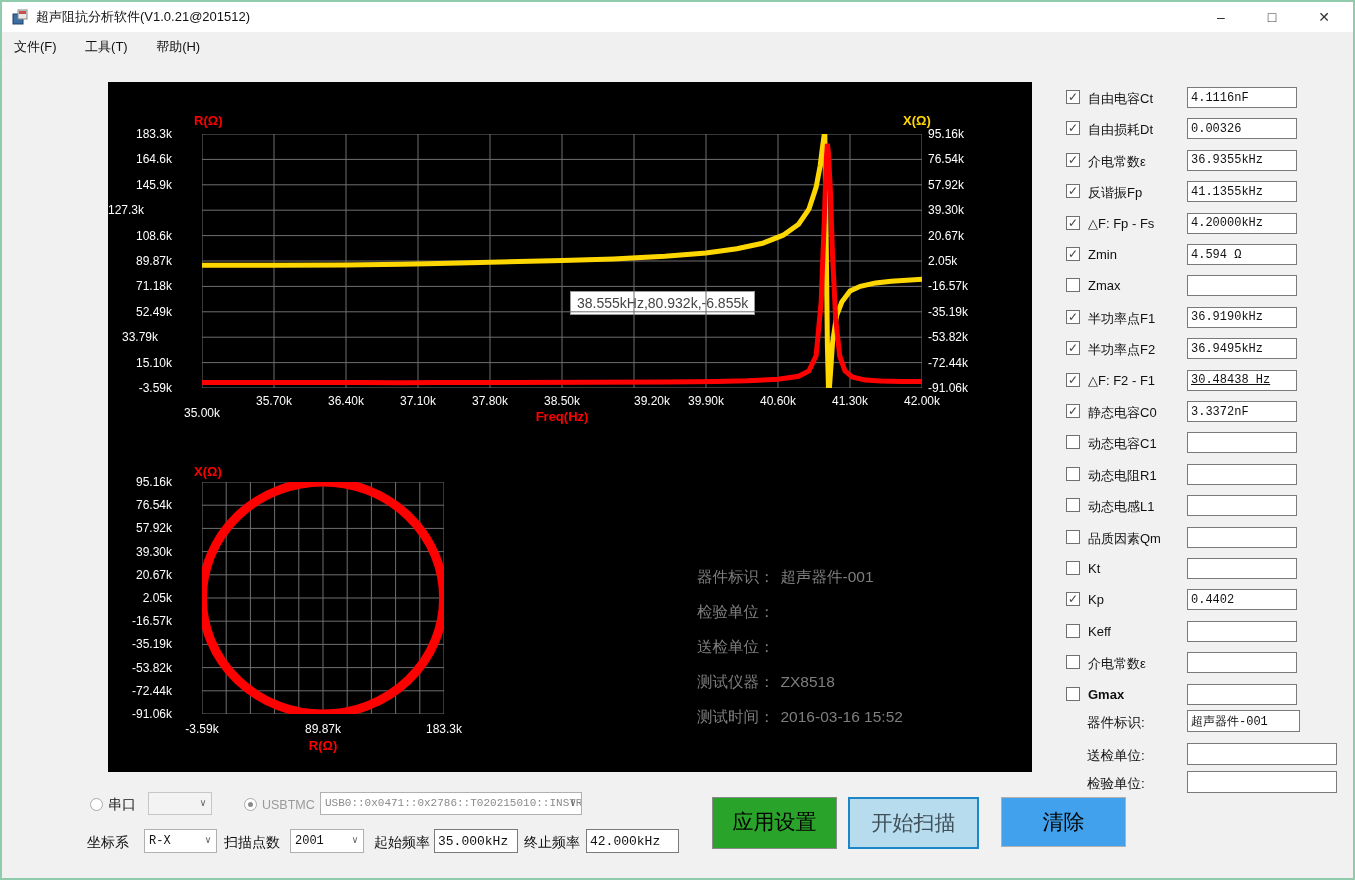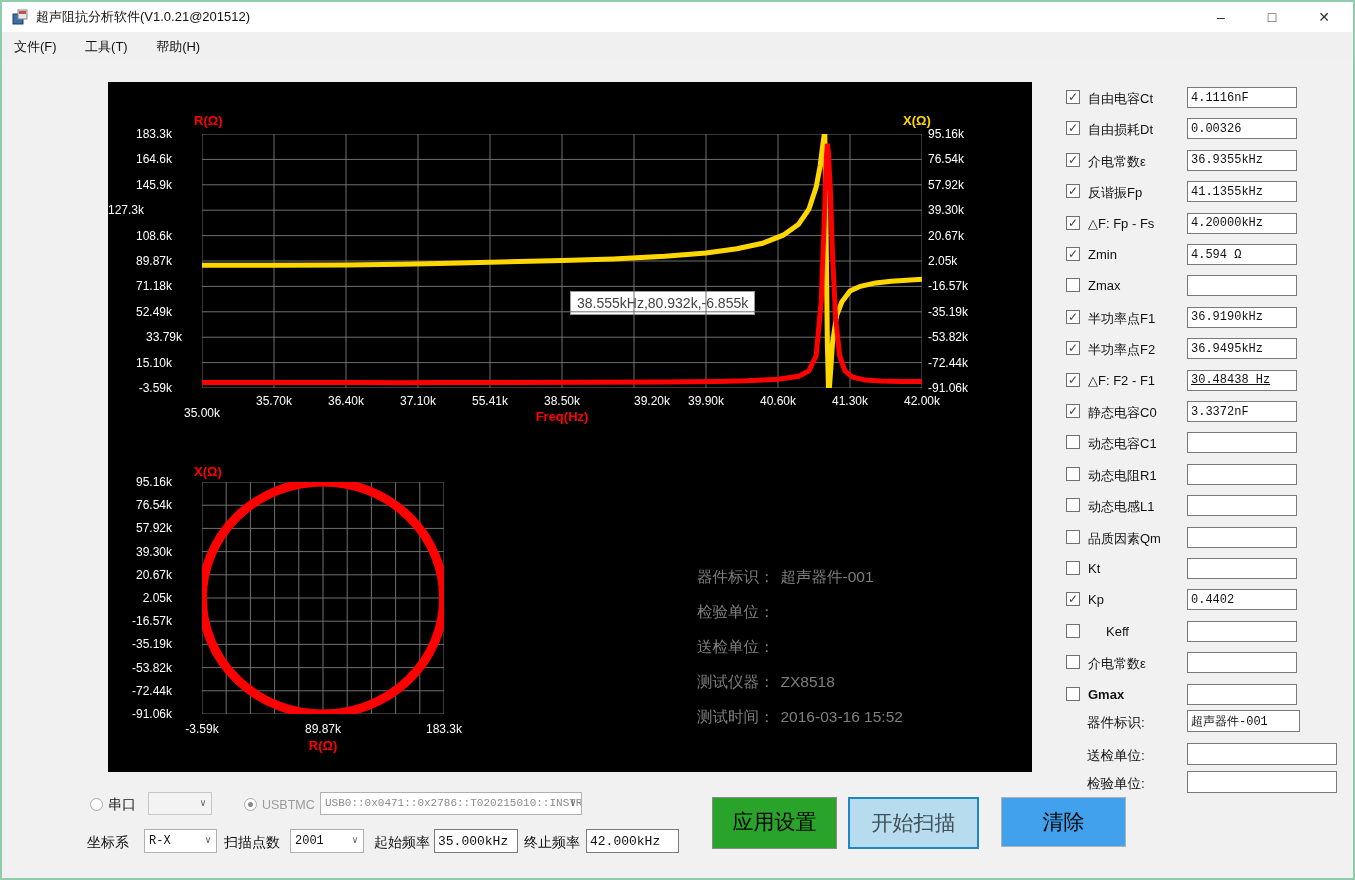--- a/index.html
+++ b/index.html
@@ -109,39 +109,39 @@
         <polyline points="0.0,248.5 51.4,248.5 102.9,248.5 154.3,248.5 199.5,248.8 236.6,248.5 308.6,248.4 390.9,248.2 462.9,247.9 514.3,247.5 545.1,246.8 576.0,245.3 596.6,242.3 606.9,236.9 614.1,221.9 619.2,167.6 622.3,86.0 624.3,24.9 625.4,9.9 626.4,18.1 628.5,58.8 630.5,120.0 633.6,183.9 637.7,221.9 642.9,236.9 650.1,243.0 663.4,246.1 678.9,247.1 699.4,247.5 720.0,247.6" fill="none" stroke="#ff0000" stroke-width="5"></polyline>
       </svg>
       <div class="tick abs" style="left: 0px; top: 45px; width: 64px; text-align: right;">183.3k</div>
       <div class="tick abs" style="left: 0px; top: 70.4px; width: 64px; text-align: right;">164.6k</div>
       <div class="tick abs" style="left: 0px; top: 95.8px; width: 64px; text-align: right;">145.9k</div>
       <div class="tick abs" style="left: 0px; top: 121.2px; width: 64px; text-align: left;">127.3k</div>
       <div class="tick abs" style="left: 0px; top: 146.6px; width: 64px; text-align: right;">108.6k</div>
       <div class="tick abs" style="left: 0px; top: 172px; width: 64px; text-align: right;">89.87k</div>
       <div class="tick abs" style="left: 0px; top: 197.4px; width: 64px; text-align: right;">71.18k</div>
       <div class="tick abs" style="left: 0px; top: 222.8px; width: 64px; text-align: right;">52.49k</div>
-      <div class="tick abs" style="left: 0px; top: 248.2px; width: 64px; text-align: left; margin-left: 38px;">33.79k</div>
+      <div class="tick abs" style="left: 0px; top: 248.2px; width: 64px; text-align: center;">33.79k</div>
       <div class="tick abs" style="left: 0px; top: 273.6px; width: 64px; text-align: right;">15.10k</div>
       <div class="tick abs" style="left: 0px; top: 299px; width: 64px; text-align: right;">-3.59k</div>
       <div class="tick abs" style="left: 820px; top: 45px; width: 60px;">95.16k</div>
       <div class="tick abs" style="left: 820px; top: 70.4px; width: 60px;">76.54k</div>
       <div class="tick abs" style="left: 820px; top: 95.8px; width: 60px;">57.92k</div>
       <div class="tick abs" style="left: 820px; top: 121.2px; width: 60px;">39.30k</div>
       <div class="tick abs" style="left: 820px; top: 146.6px; width: 60px;">20.67k</div>
       <div class="tick abs" style="left: 820px; top: 172px; width: 60px;">2.05k</div>
       <div class="tick abs" style="left: 820px; top: 197.4px; width: 60px;">-16.57k</div>
       <div class="tick abs" style="left: 820px; top: 222.8px; width: 60px;">-35.19k</div>
       <div class="tick abs" style="left: 820px; top: 248.2px; width: 60px;">-53.82k</div>
       <div class="tick abs" style="left: 820px; top: 273.6px; width: 60px;">-72.44k</div>
       <div class="tick abs" style="left: 820px; top: 299px; width: 60px;">-91.06k</div>
       <div class="tick abs" style="left: 58px; top: 324px; width: 72px; text-align: center;">35.00k</div>
       <div class="tick abs" style="left: 130px; top: 312px; width: 72px; text-align: center;">35.70k</div>
       <div class="tick abs" style="left: 202px; top: 312px; width: 72px; text-align: center;">36.40k</div>
       <div class="tick abs" style="left: 274px; top: 312px; width: 72px; text-align: center;">37.10k</div>
-      <div class="tick abs" style="left: 346px; top: 312px; width: 72px; text-align: center;">55.41k</div>
+      <div class="tick abs" style="left: 346px; top: 312px; width: 72px; text-align: center;">37.80k</div>
       <div class="tick abs" style="left: 418px; top: 312px; width: 72px; text-align: center;">38.50k</div>
       <div class="tick abs" style="left: 490px; top: 312px; width: 72px; text-align: right;">39.20k</div>
       <div class="tick abs" style="left: 562px; top: 312px; width: 72px; text-align: center;">39.90k</div>
       <div class="tick abs" style="left: 634px; top: 312px; width: 72px; text-align: center;">40.60k</div>
       <div class="tick abs" style="left: 706px; top: 312px; width: 72px; text-align: center;">41.30k</div>
       <div class="tick abs" style="left: 778px; top: 312px; width: 72px; text-align: center;">42.00k</div>
       <svg width="242" height="232" style="position: absolute; left: 94px; top: 400px; overflow: hidden;">
         <line x1="0" y1="0" x2="0" y2="232" stroke="#6f6f6f" stroke-width="1"></line>
         <line x1="24.2" y1="0" x2="24.2" y2="232" stroke="#6f6f6f" stroke-width="1"></line>
         <line x1="48.4" y1="0" x2="48.4" y2="232" stroke="#6f6f6f" stroke-width="1"></line>
@@ -256,21 +256,21 @@
     <div class="cb abs" style="left: 1064px; top: 527.6px;"></div>
     <div class="rlabel abs" style="left: 1086px; top: 527.6px;">品质因素Qm</div>
     <input class="tin" style="left: 1185px; top: 524.6px; width: 110px; height: 21px;">
     <div class="cb abs" style="left: 1064px; top: 559px;"></div>
     <div class="rlabel abs" style="left: 1086px; top: 559px;">Kt</div>
     <input class="tin" style="left: 1185px; top: 556px; width: 110px; height: 21px;">
     <div class="cb abs" style="left: 1064px; top: 590.4px;">✓</div>
     <div class="rlabel abs" style="left: 1086px; top: 590.4px;">Kp</div>
     <input class="tin" value="0.4402" style="left: 1185px; top: 587.4px; width: 110px; height: 21px;">
     <div class="cb abs" style="left: 1064px; top: 621.8px;"></div>
-    <div class="rlabel abs" style="left: 1086px; top: 621.8px; margin-left: 18px;">Keff</div>
+    <div class="rlabel abs" style="left: 1086px; top: 621.8px;">Keff</div>
     <input class="tin" style="left: 1185px; top: 618.8px; width: 110px; height: 21px;">
     <div class="cb abs" style="left: 1064px; top: 653.2px;"></div>
     <div class="rlabel abs" style="left: 1086px; top: 653.2px;">介电常数ε</div>
     <input class="tin" style="left: 1185px; top: 650.2px; width: 110px; height: 21px;">
     <div class="cb abs" style="left: 1064px; top: 684.6px;"></div>
     <div class="rlabel abs" style="left: 1086px; top: 684.6px; font-weight: bold;">Gmax</div>
     <input class="tin" style="left: 1185px; top: 681.6px; width: 110px; height: 21px;">
   </div>
 
 </body></html>

